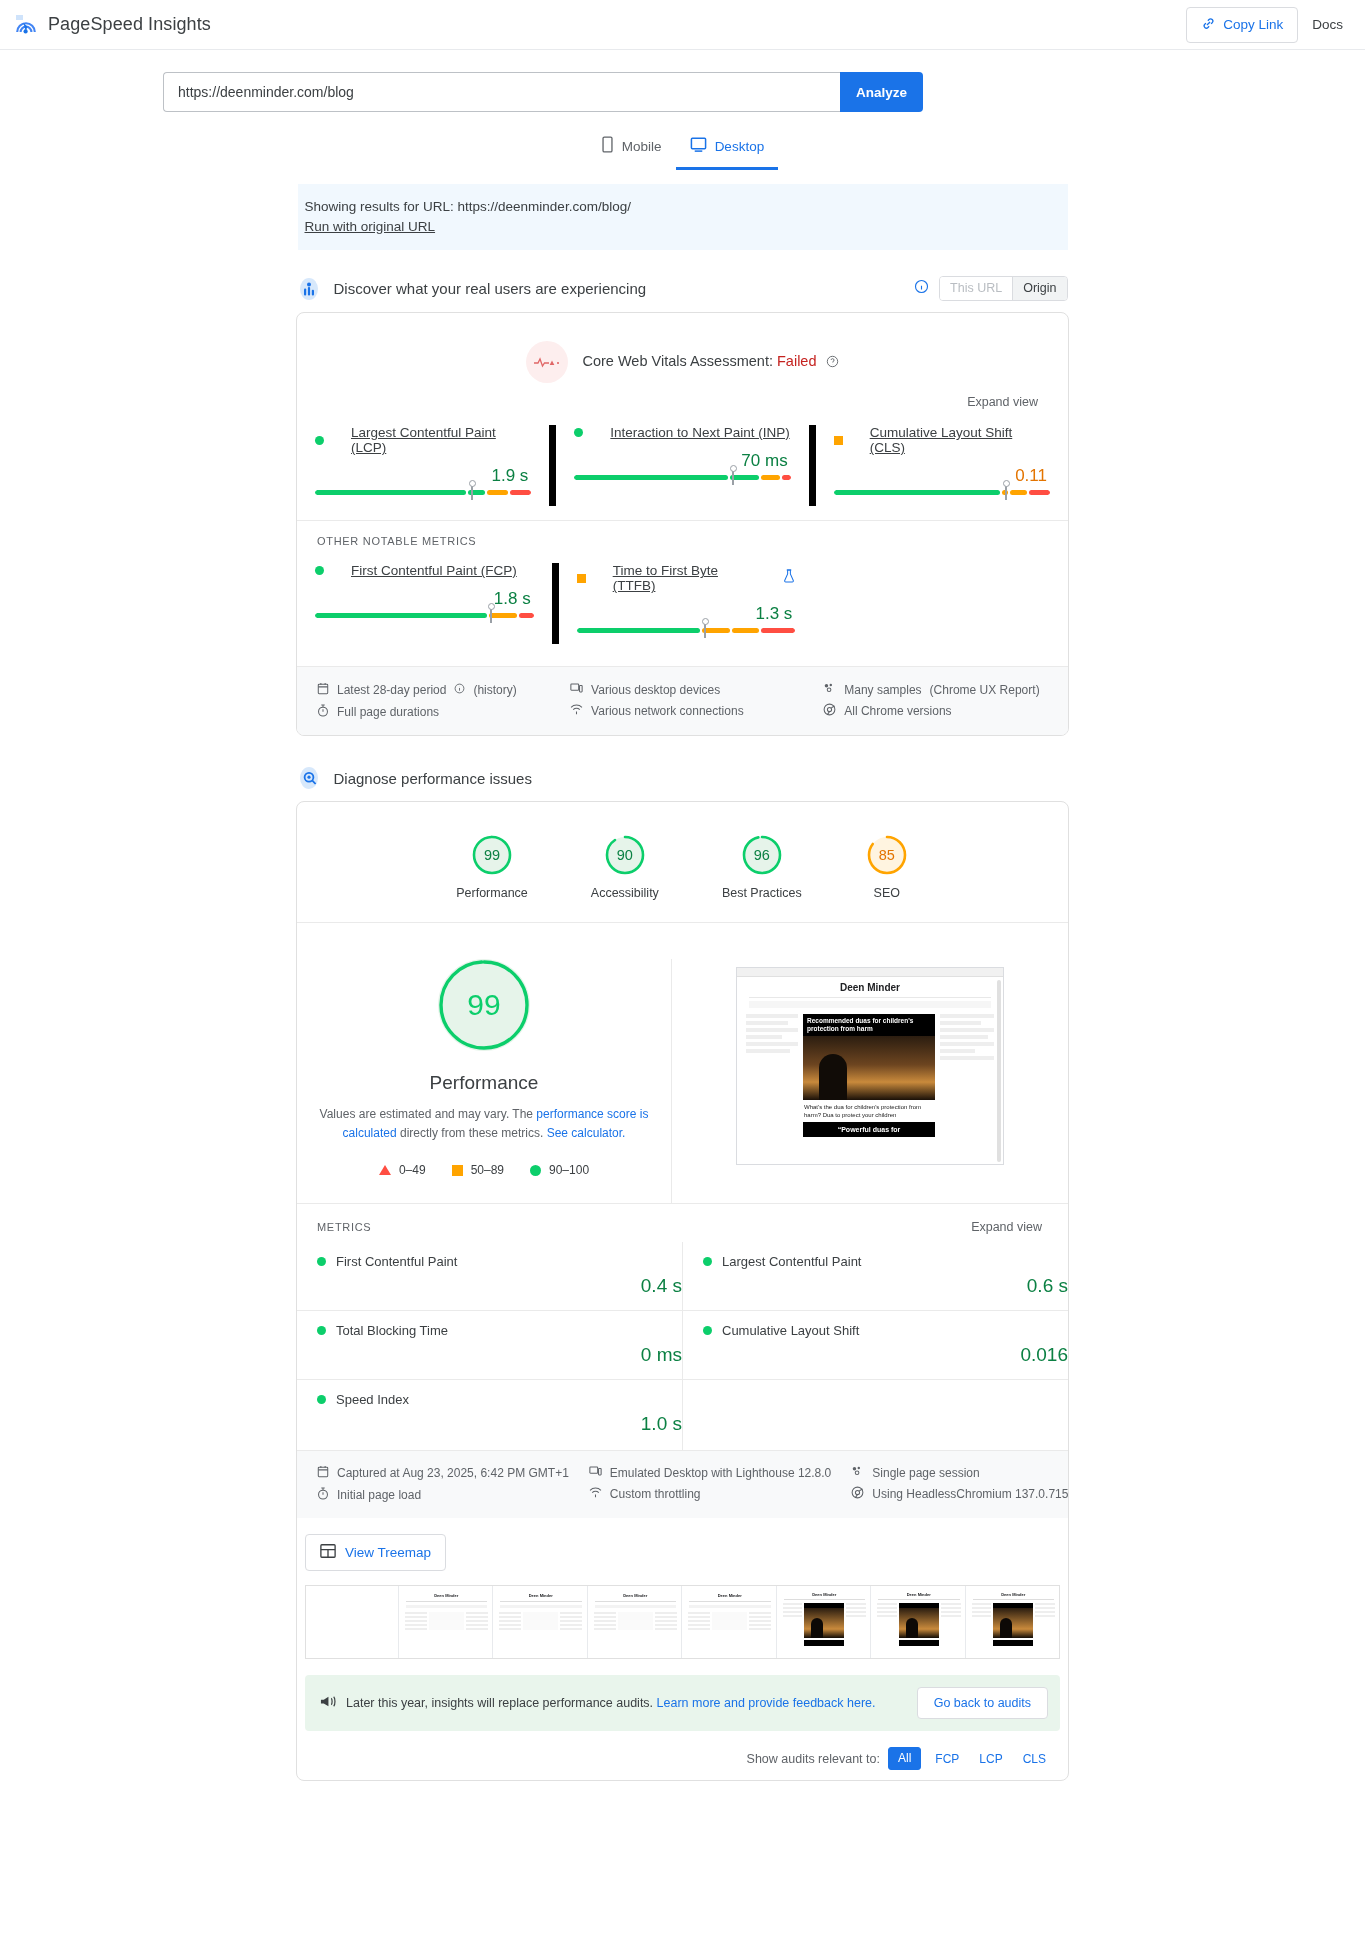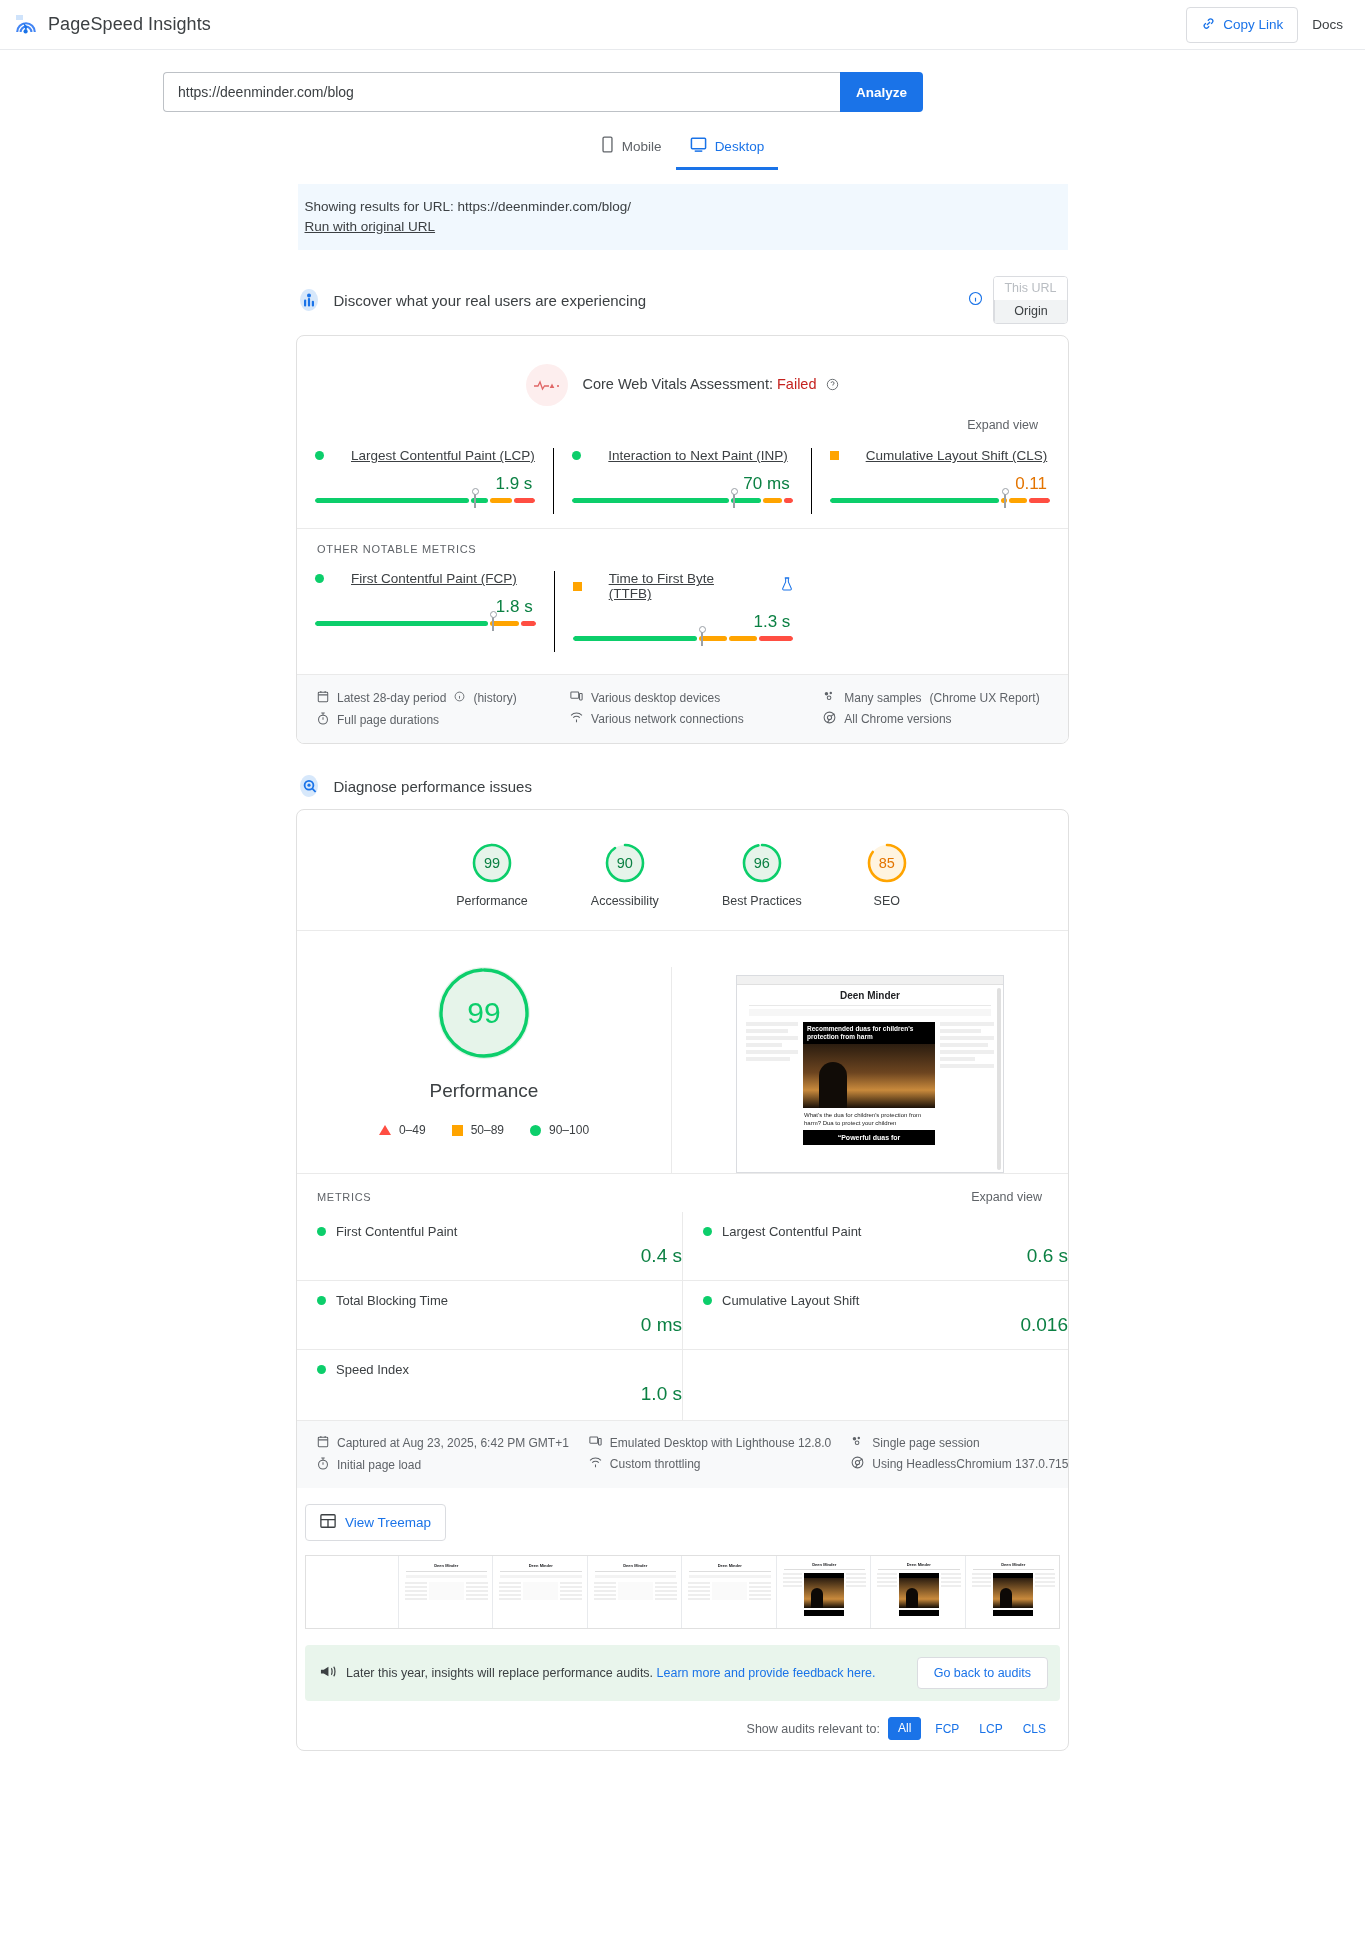--- a/index.html
+++ b/index.html
@@ -83,21 +83,21 @@
   .sec-head {
     width: 770px; margin: 26px auto 0 auto;
     display: flex; align-items: center; gap: 14px;
     position: relative;
   }
   .sec-head .ico { width: 22px; height: 24px; flex: none; }
   .sec-head .txt { font-size: 15px; color: #3c4043; }
   .sec-head .right {
     margin-left: auto; display: flex; align-items: center; gap: 10px;
   }
-  .toggle-group { display: flex; border: 1px solid #dadce0; border-radius: 4px; overflow: hidden; flex-direction: column;}
+  .toggle-group { display: flex; border: 1px solid #dadce0; border-radius: 4px; overflow: hidden;}
   .toggle-group .tg {
     font-size: 12.5px; padding: 4px 10px 5px 10px; cursor: pointer;
     background: #fff; color: #b9bdc2; border: none;
     font-family: "Liberation Sans", sans-serif;
   }
   .toggle-group .tg.sel { background: #f1f3f4; color: #3c4043; border-left: 1px solid #dadce0; }
 
   
   .card {
     width: 773px; margin: 11px auto 0 auto;
@@ -114,21 +114,21 @@
   .cwv-title { font-size: 14.5px; color: #3c4043; }
   .cwv-title b { font-weight: normal; color: #c5221f; }
   .q-ico { display:inline-block; vertical-align: -2px; margin-left: 5px; }
   .expand-view {
     text-align: right; font-size: 12.5px; color: #5f6368;
     padding: 10px 30px 0 0; cursor: pointer;
   }
 
   .metrics-row { display: flex; padding: 16px 0 8px 0; }
   .m-cell { flex: 1; padding: 0 18px 0 18px; }
-  .m-cell.mid, .m-cell.right { border-left: 1px solid #000000; }
+  .m-cell.mid, .m-cell.right { border-left: 7px solid #000000; }
   .m-label { display:flex; align-items:center; gap: 27px; }
   .dot { width: 9px; height: 9px; border-radius: 50%; flex: none; }
   .sq  { width: 9px; height: 9px; flex: none; }
   .m-name { font-size: 13.5px; color: #3c4043; text-decoration: underline; cursor: pointer; }
   .m-val { text-align: right; font-size: 17px; padding: 11px 3px 4px 0; }
   .m-val.green { color: #0b8043; }
   .m-val.orange { color: #e37400; }
   .bar-wrap { position: relative; height: 16px; }
   .bar { display: flex; height: 5px; border-radius: 3px; overflow: hidden; gap: 2px; }
   .bar .seg { height: 5px; border-radius: 3px; }
@@ -587,20 +587,23 @@
   <div class="perfwrap">
     <div class="perfleft">
       <div class="bigring">
         <div class="bg"></div>
         <svg width="92" height="92" viewBox="0 0 92 92" style="position:absolute;inset:0">
           <circle cx="46" cy="46" r="43" fill="none" stroke="#0cce6b" stroke-width="3.4" stroke-dasharray="267.5 270.2" stroke-linecap="round" transform="rotate(-90 46 46)"></circle>
         </svg>
         <span class="num">99</span>
       </div>
       <div class="perf-title">Performance</div>
+      <div class="perf-desc">
+        <span>Values are estimated and may vary. The </span><a>performance score is calculated</a><span> directly from these metrics. </span><a>See calculator.</a>
+      </div>
       <div class="legend">
         <span class="li">
           <span class="tri"></span>
           <span>0–49</span>
         </span>
         <span class="li">
           <span class="sq" style="background:#ffa400;width:11px;height:11px"></span>
           <span>50–89</span>
         </span>
         <span class="li">

